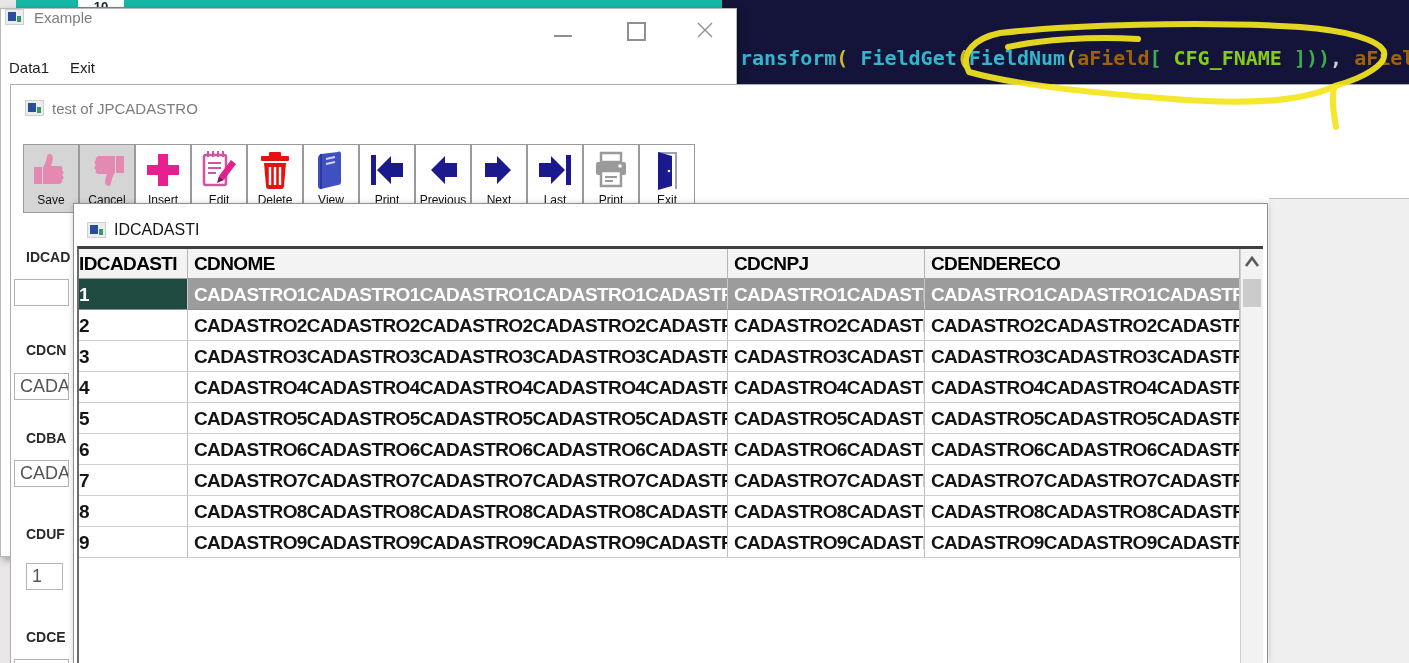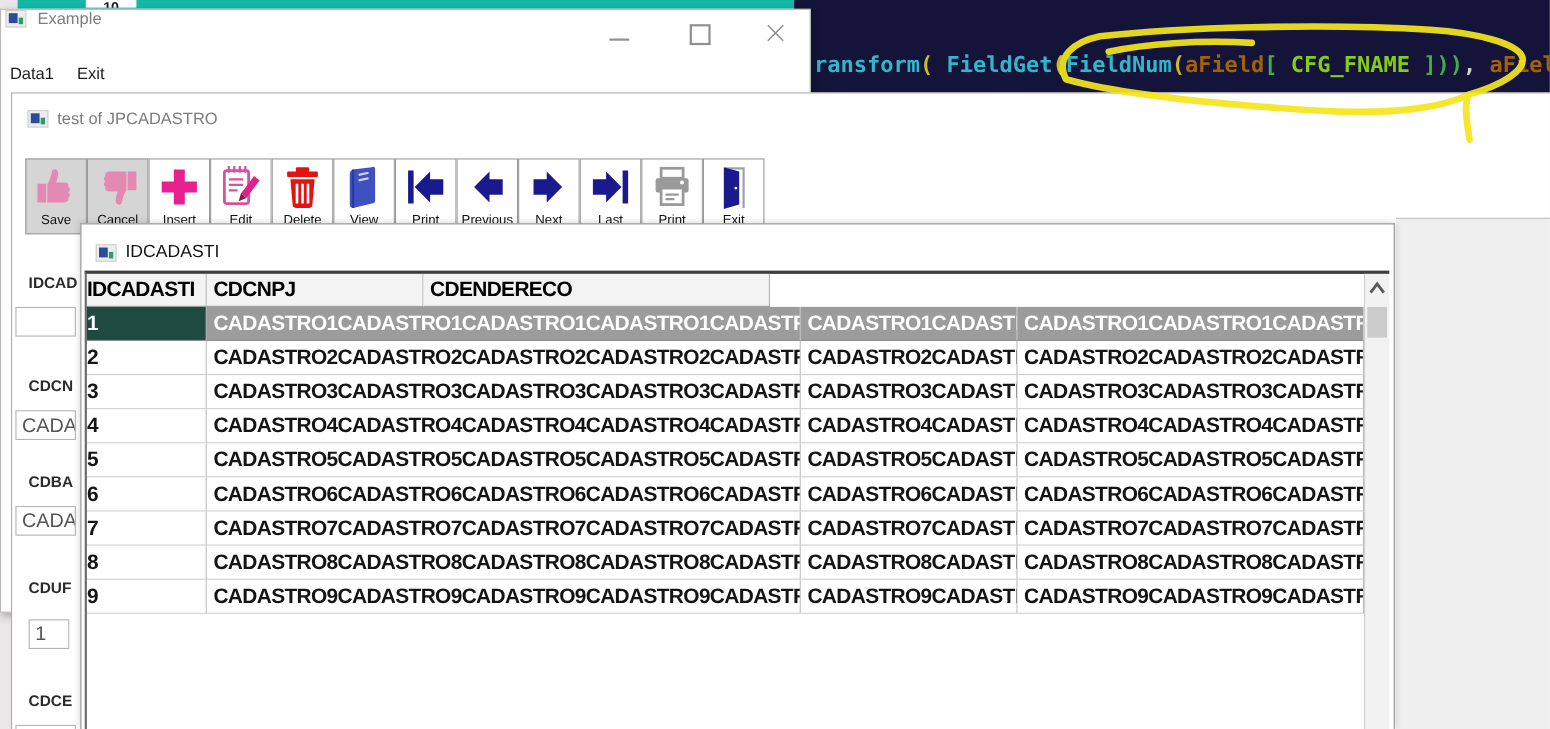--- a/index.html
+++ b/index.html
@@ -277,20 +277,21 @@
   <div class="titlebar">
     <span class="appicon">
         <i class="blue"></i>
         <i class="green"></i>
       </span>
     <span class="win-title">IDCADASTI</span>
   </div>
   <div id="grid">
     <div class="hrow">
         <div class="hcell c0">IDCADASTI</div>
+        <div class="hcell c1">CDNOME</div>
         <div class="hcell c2">CDCNPJ</div>
         <div class="hcell c3">CDENDERECO</div>
       </div>
     <div>
         <div class="grow sel">
           <div class="gcell c0">1</div>
           <div class="gcell c1">CADASTRO1CADASTRO1CADASTRO1CADASTRO1CADASTRO1</div>
           <div class="gcell c2">CADASTRO1CADASTRO1</div>
           <div class="gcell c3">CADASTRO1CADASTRO1CADASTRO1</div>
         </div>

